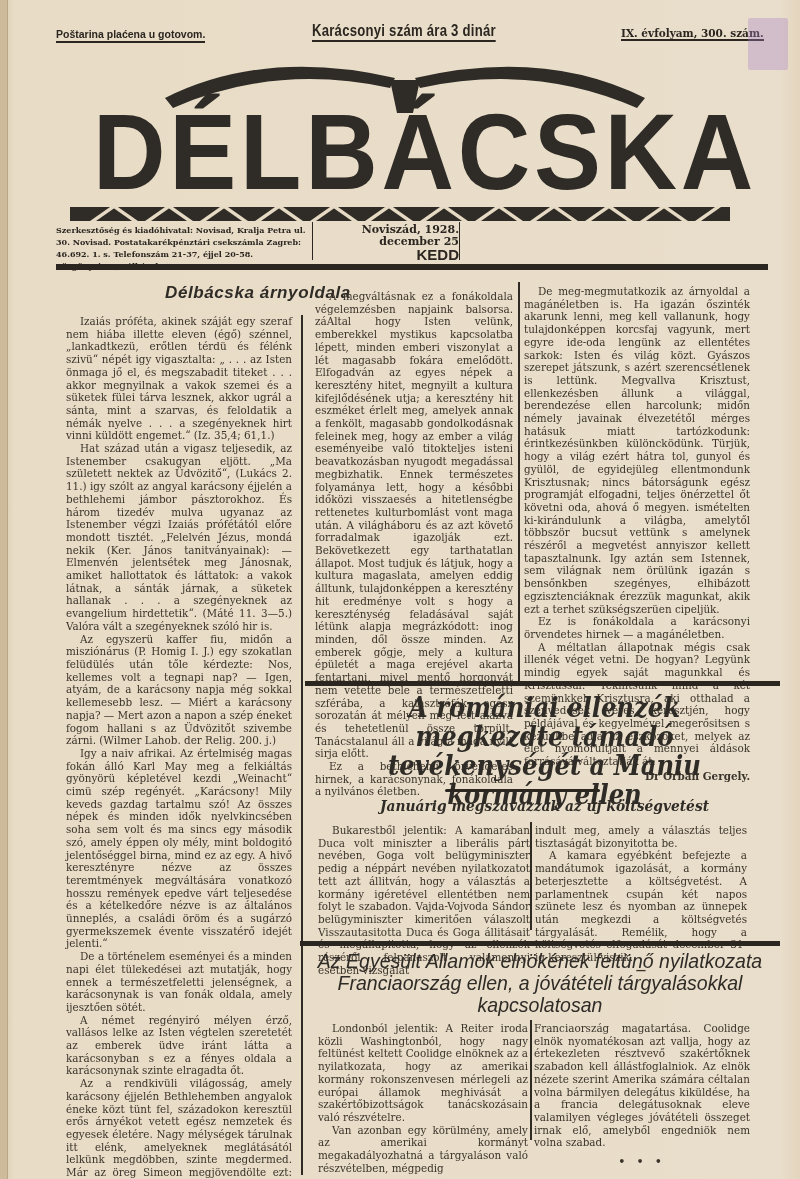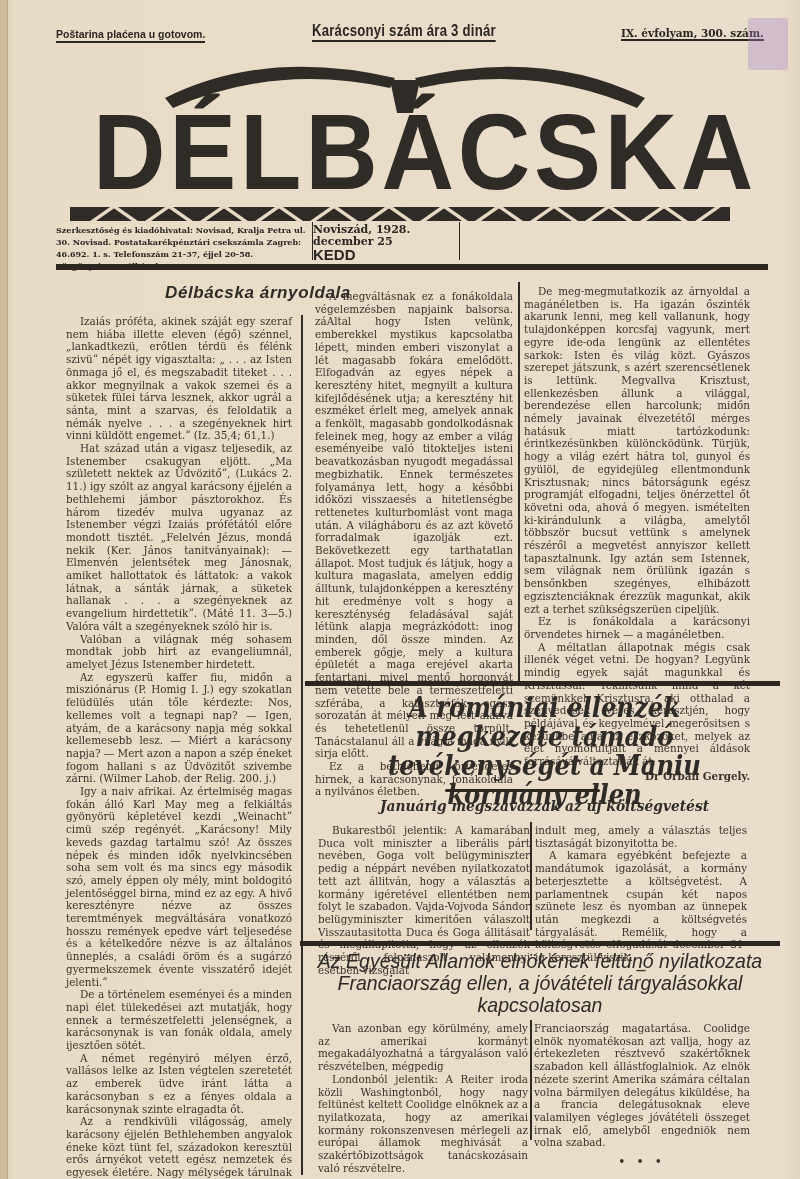--- a/index.html
+++ b/index.html
@@ -38,21 +38,21 @@
   .arch { position:absolute; left:75px; top:0; width:520px; height:70px; }
   .logo {
     position:absolute; left:0; top:40px; width:660px; text-align:center;
     font-family:"Liberation Sans", sans-serif; font-weight:900; font-size:108px; letter-spacing:4px;
     color:#2f2b26; line-height:108px; transform: scaleX(0.93); transform-origin:center top;
   }
   .deco { position:absolute; left:0; top:147px; width:660px; height:18px; }
 
   .infobar { position:absolute; left:56px; top:222px; width:712px; height:40px; font-size:8.5px; line-height:12px; }
   .info-left { position:absolute; left:0; top:2px; width:252px; font-family:"DejaVu Serif", serif; font-weight:700; font-size:8px; }
-  .info-mid { position:absolute; left:256px; top:0; width:148px; height:38px; border-left:1.5px solid #2b2620; border-right:1.5px solid #2b2620; text-align:left; }
+  .info-mid { position:absolute; left:256px; top:0; width:148px; height:38px; border-left:1.5px solid #2b2620; border-right:1.5px solid #2b2620; text-align:right; }
   .info-mid .date { font-family:"DejaVu Serif", serif; font-weight:700; font-size:11px; margin-top:2px; }
   .info-mid .day { font-family:"Liberation Sans", sans-serif; font-weight:900; font-size:15px; margin-top:1px; }
   .info-right { position:absolute; left:410px; top:2px; width:302px; font-family:"DejaVu Serif", serif; font-weight:700; font-size:8px; }
   .rule-thick { position:absolute; left:56px; top:264px; width:712px; height:6px; background:#2b2620; }
 
   .col { position:absolute; font-size:10.4px; line-height:12.7px; text-align:justify; color:#3a332a; }
   .col p { text-indent: 14px; }
   .col1 { left:66px; top:315px; width:226px; }
   .col2 { left:315px; top:290px; width:198px; }
   .col3 { left:524px; top:285px; width:226px; }
@@ -146,21 +146,20 @@
       <div class="day">KEDD</div>
     </div>
   </div>
   <div class="rule-thick"></div>
 
   <div class="h-karacsony">Délbácska árnyoldala</div>
 
   <div class="col col1">
     <p>Izaiás próféta, akinek száját egy szeraf nem hiába illette eleven (égő) szénnel, „lankadtkezü, erőtlen térdü és félénk szivü“ népét igy vigasztalta: „ . . . az Isten önmaga jő el, és megszabadit titeket . . . akkor megnyilnak a vakok szemei és a süketek fülei tárva lesznek, akkor ugrál a sánta, mint a szarvas, és feloldatik a némák nyelve . . . a szegényeknek hirt vinni küldött engemet.“ (Iz. 35,4; 61,1.)</p>
     <p>Hat század után a vigasz teljesedik, az Istenember csakugyan eljött. „Ma született nektek az Üdvözitő“, (Lukács 2. 11.) igy szólt az angyal karácsony éjjelén a bethlehemi jámbor pásztorokhoz. És három tizedév mulva ugyanaz az Istenember végzi Izaiás prófétától előre mondott tisztét. „Felelvén Jézus, mondá nekik (Ker. János tanitványainak): — Elmenvén jelentsétek meg Jánosnak, amiket hallottatok és láttatok: a vakok látnak, a sánták járnak, a süketek hallanak . . . a szegényeknek az evangelium hirdettetik“. (Máté 11. 3—5.) Valóra vált a szegényeknek szóló hir is.</p>
-    <p>Valóban a világnak még sohasem mondtak jobb hirt az evangeliumnál, amelyet Jézus Istenember hirdetett.</p>
     <p>Az egyszerü kaffer fiu, midőn a misziónárus (P. Homig I. J.) egy szokatlan felüdülés után tőle kérdezte: Nos, kellemes volt a tegnapi nap? — Igen, atyám, de a karácsony napja még sokkal kellemesebb lesz. — Miért a karácsony napja? — Mert azon a napon a szép éneket fogom hallani s az Üdvözitőt szivembe zárni. (Wilmer Lahob. der Relig. 200. j.)</p>
     <p>Igy a naiv afrikai. Az értelmiség magas fokán álló Karl May meg a felkiáltás gyönyörü képletével kezdi „Weinacht“ cimü szép regényét. „Karácsony! Mily keveds gazdag tartalmu szó! Az összes népek és minden idők nyelvkincsében soha sem volt és ma sincs egy második szó, amely éppen oly mély, mint boldogitó jelentőséggel birna, mind ez az egy. A hivő keresztényre nézve az összes teremtmények megváltására vonatkozó hosszu remények epedve várt teljesedése és a kételkedőre nézve is az általános ünneplés, a családi öröm és a sugárzó gyermekszemek évente visszatérő idejét jelenti.“</p>
     <p>De a történelem eseményei és a minden napi élet tülekedései azt mutatják, hogy ennek a természetfeletti jelenségnek, a karácsonynak is van fonák oldala, amely ijesztően sötét.</p>
     <p>A német regényiró mélyen érző, vallásos lelke az Isten végtelen szeretetét az emberek üdve iránt látta a karácsonyban s ez a fényes oldala a karácsonynak szinte elragadta őt.</p>
     <p>Az a rendkivüli világosság, amely karácsony éjjelén Bethlehemben angyalok éneke közt tünt fel, századokon keresztül erős árnyékot vetett egész nemzetek és egyesek életére. Nagy mélységek tárulnak itt elénk, amelyeknek meglátásától lelkünk megdöbben, szinte megdermed. Már az öreg Simeon megjövendölte ezt: „Ime tétetett ez sokak romlására . . .“ (Lukács 2.34.)</p>
 
   </div>
   <div class="vline" style="left:301px; top:315px; height:860px;"></div>
 
   <div class="col col2">
@@ -187,21 +186,21 @@
   <div class="col col5">
     <p style="text-indent:0">indult meg, amely a választás teljes tisztaságát bizonyitotta be.</p>
     <p>A kamara egyébként befejezte a mandátumok igazolását, a kormány beterjesztette a költségvetést. A parlamentnek csupán két napos szünete lesz és nyomban az ünnepek után megkezdi a költségvetés tárgyalását. Remélik, hogy a költségvetés elfogadását december 31-ig keresztül viszik.</p>
     <p class="dash-center">—</p>
   </div>
 
   <div class="rule2"></div>
 
   <div class="h-usa">Az Egyesült Allamok elnökének feltünő nyilatkozata Franciaország ellen, a jóvátételi tárgyalásokkal kapcsolatosan</div>
   <div class="col col6">
+    <p>Londonból jelentik: A Reiter iroda közli Washingtonból, hogy nagy feltünést keltett Coolidge elnöknek az a nyilatkozata, hogy az amerikai kormány rokonszenvesen mérlegeli az európai államok meghivását a szakértőbizottságok tanácskozásain való részvételre.</p>
     <p>Van azonban egy körülmény, amely az amerikai kormányt megakadályozhatná a tárgyaláson való részvételben, mégpedig</p>
-    <p>Londonból jelentik: A Reiter iroda közli Washingtonból, hogy nagy feltünést keltett Coolidge elnöknek az a nyilatkozata, hogy az amerikai kormány rokonszenvesen mérlegeli az európai államok meghivását a szakértőbizottságok tanácskozásain való részvételre.</p>
   </div>
   <div class="vline" style="left:530px; top:1020px; height:120px;"></div>
   <div class="col col7">
     <p style="text-indent:0">Franciaország magatartása. Coolidge elnök nyomatékosan azt vallja, hogy az értekezleten résztvevő szakértőknek szabadon kell állástfoglalniok. Az elnök nézete szerint Amerika számára céltalan volna bármilyen delegátus kiküldése, ha a francia delegátusoknak eleve valamilyen végleges jóvátételi összeget irnak elő, amelyből engedniök nem volna szabad.</p>
     <p class="stars">• • •</p>
   </div>
 </div>
 
 </body></html>

